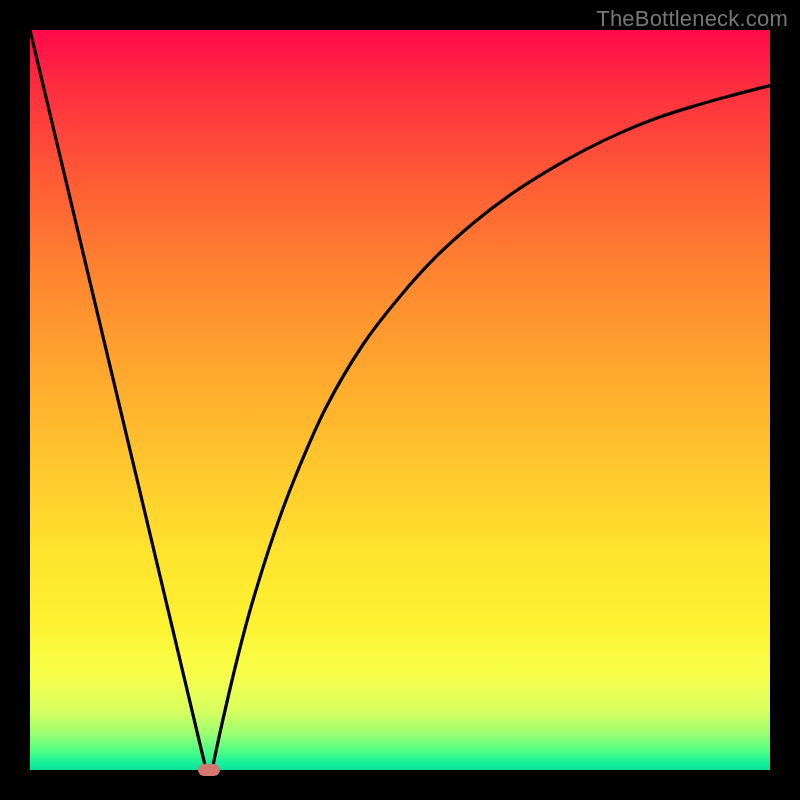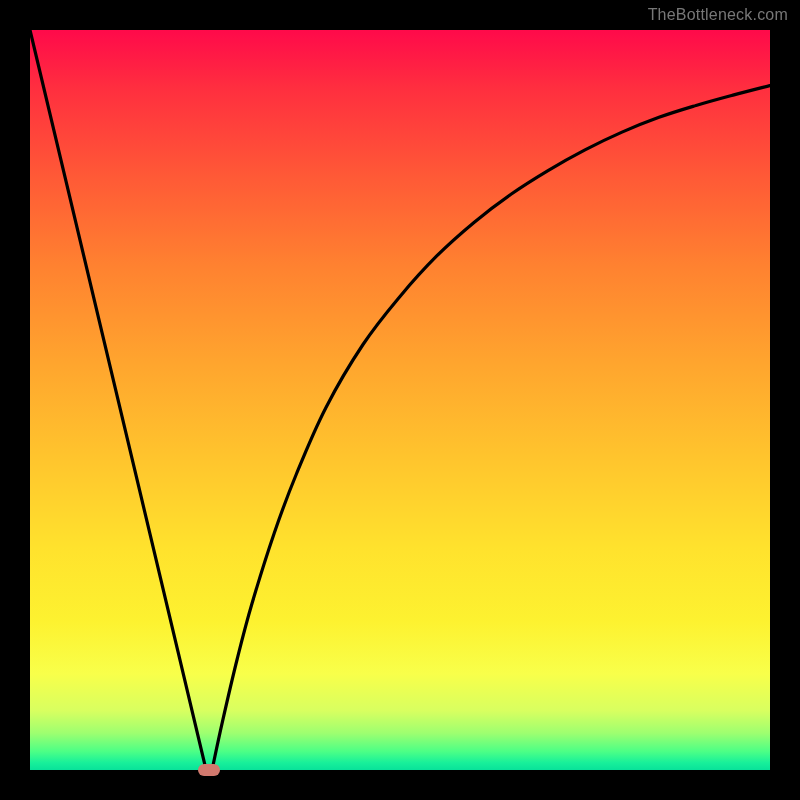--- a/index.html
+++ b/index.html
@@ -39,21 +39,21 @@
       #4cff86 97.5%,
       #18f09a 99%,
       #08e29a 100%
     );
   }
   .watermark {
     position: absolute;
     top: 6px;
     right: 12px;
     color: #777;
-    font-size: 16px;
+    font-size: 22px;
     letter-spacing: 0.2px;
     user-select: none;
   }
   svg.curve {
     position: absolute;
     left: 0;
     top: 0;
     width: 740px;
     height: 740px;
   }

